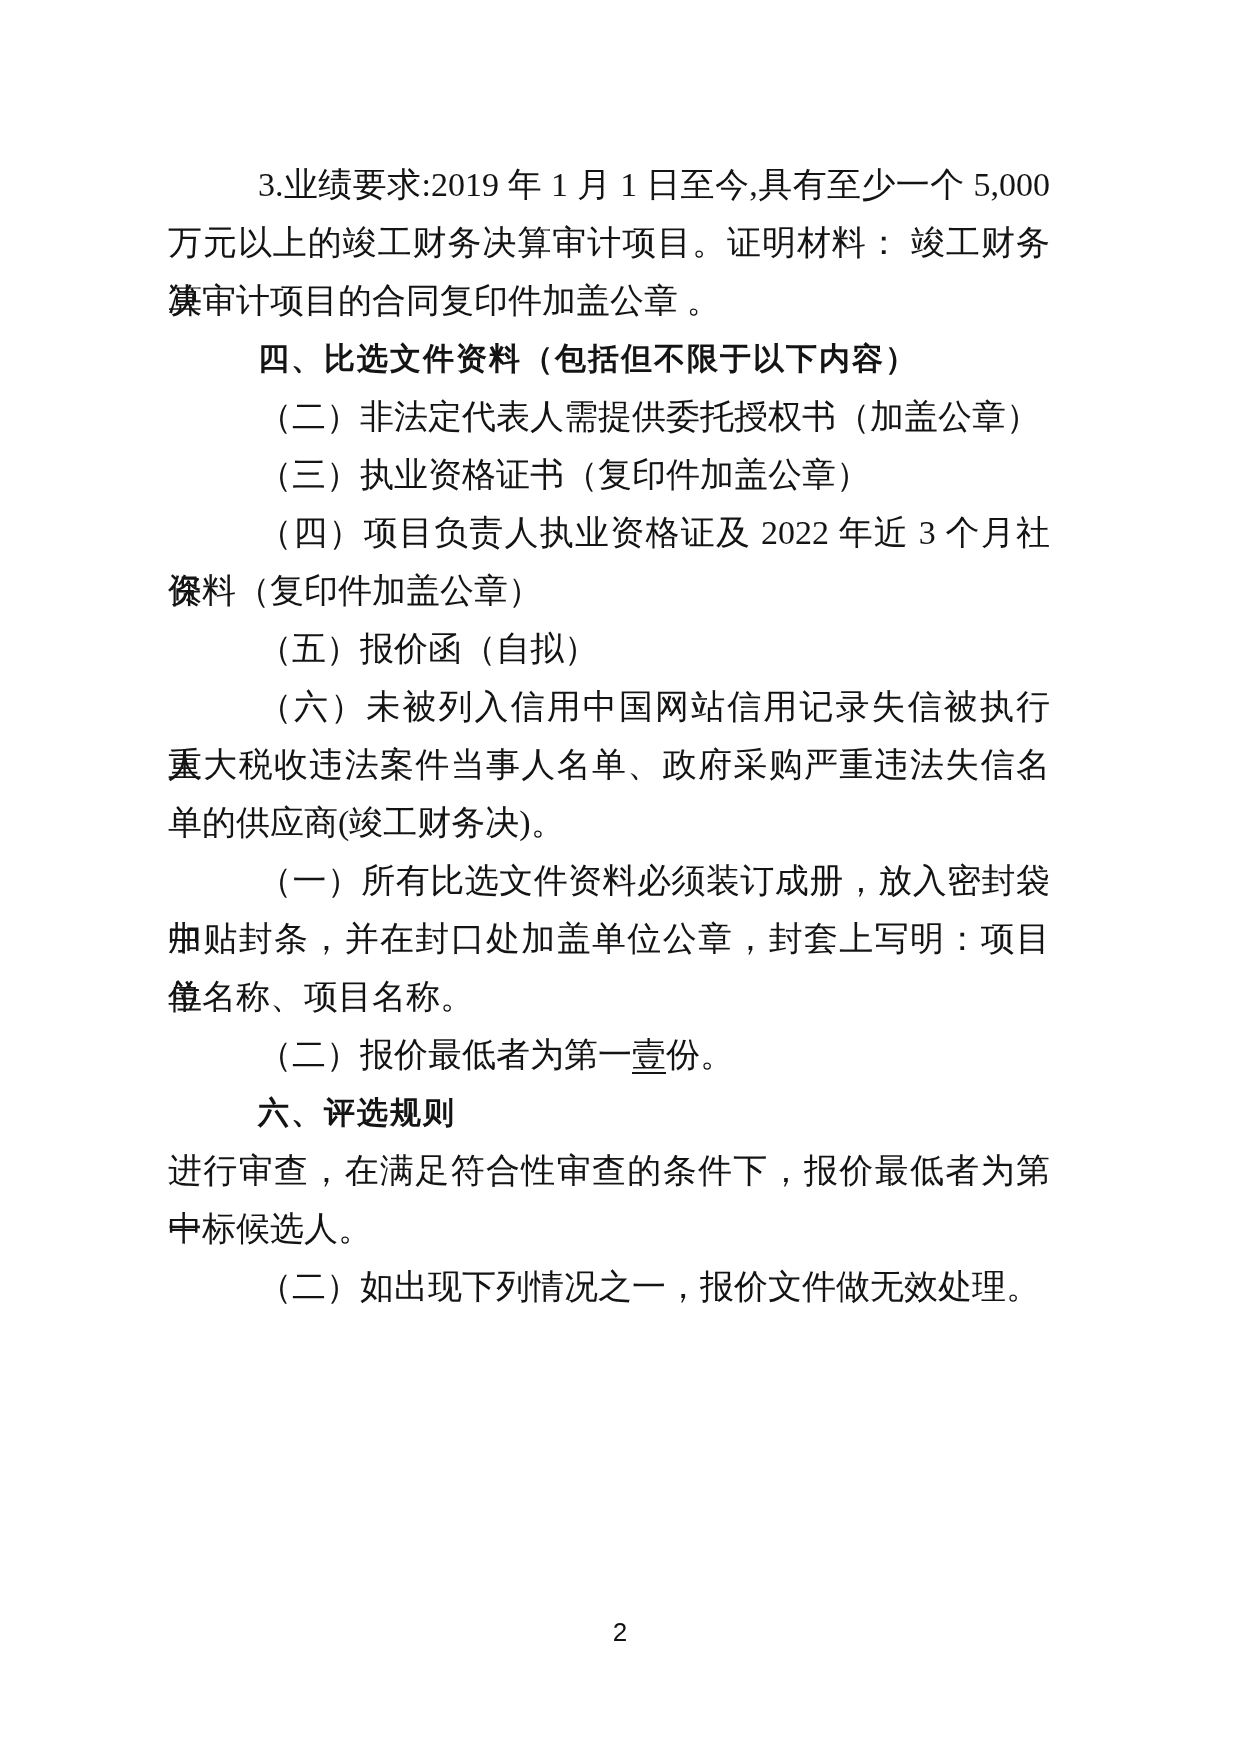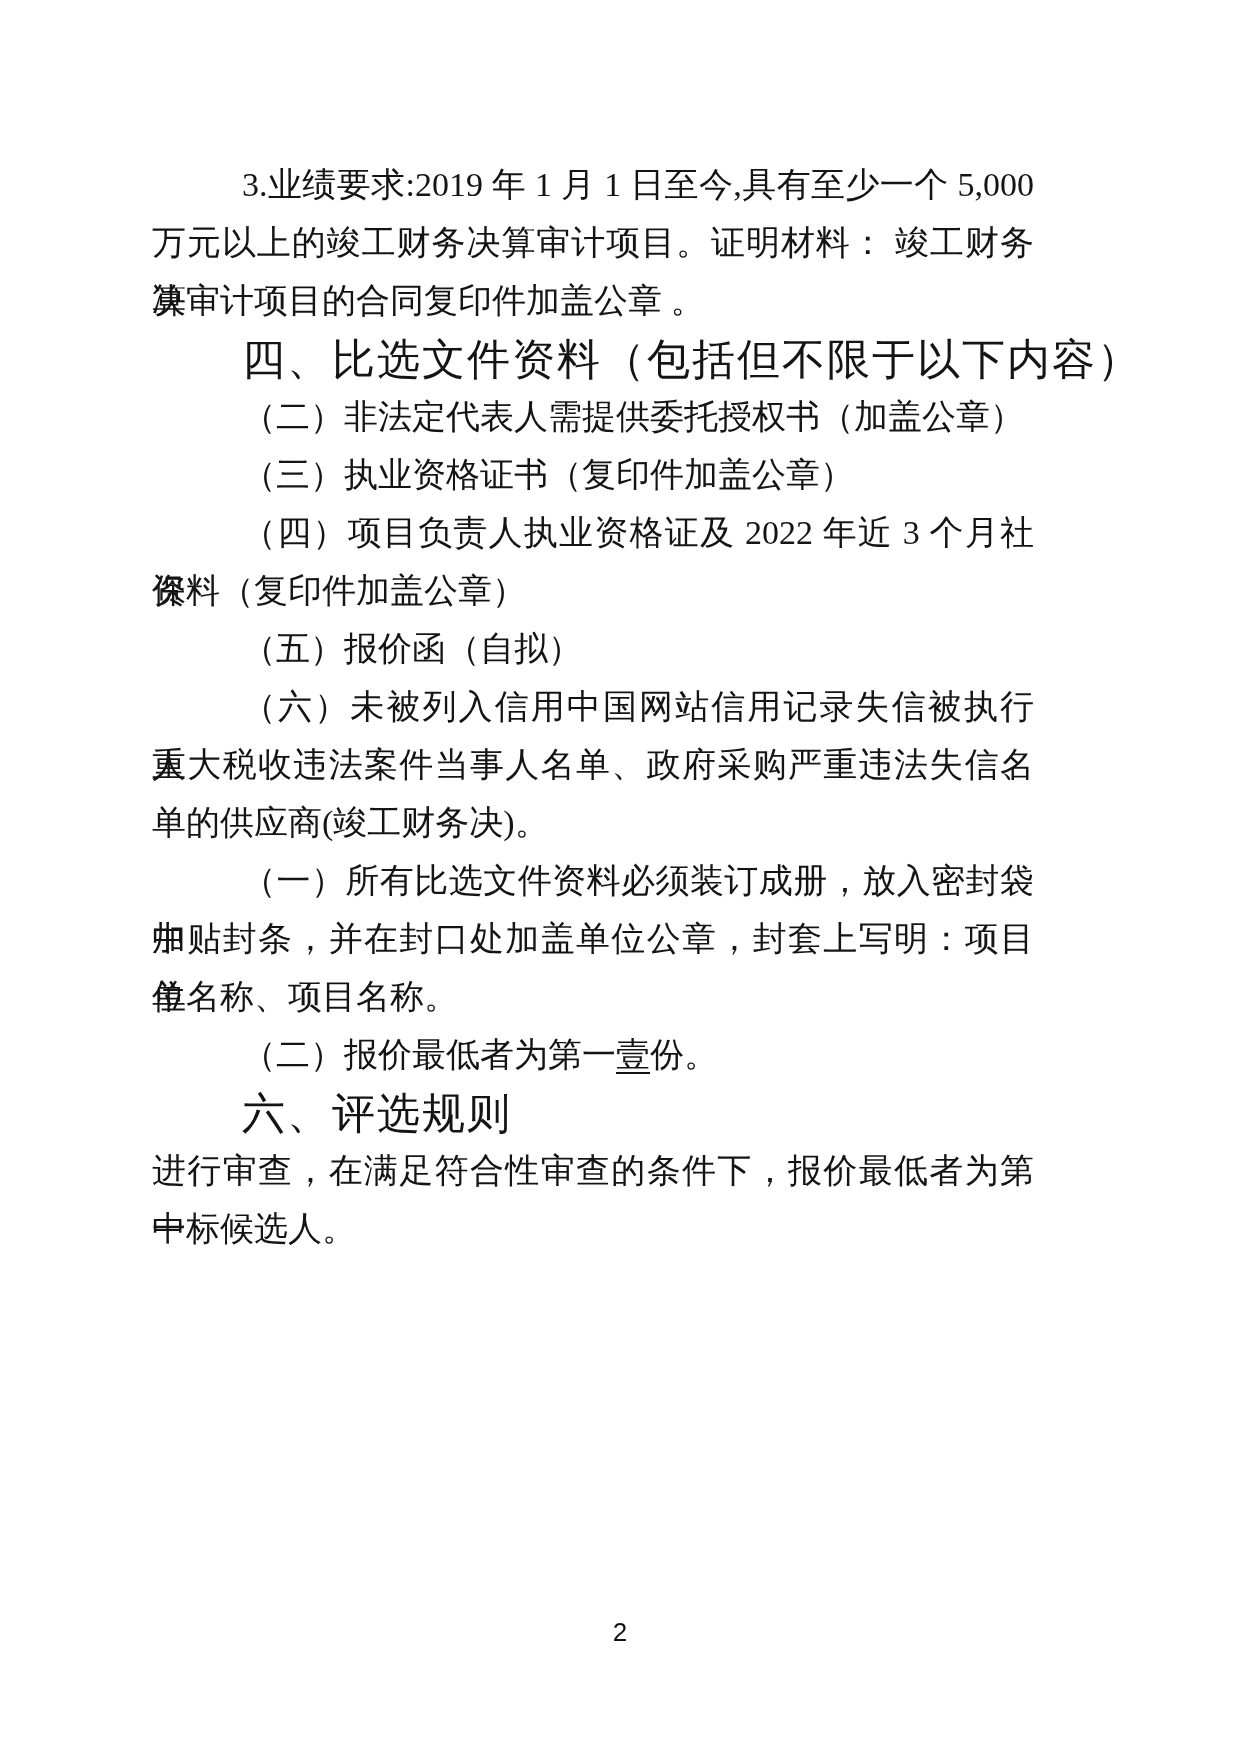--- a/index.html
+++ b/index.html
@@ -11,21 +11,21 @@
     position: relative;
     width: 1240px;
     height: 1754px;
     background: #ffffff;
     margin: 0 auto;
     overflow: hidden;
     color: #111111;
   }
   .content {
     position: absolute;
-    left: 152px;
+    left: 168px;
     top: 156px;
     width: 882px;
   }
   .ln {
     font-family: "Liberation Serif", "DejaVu Serif", serif;
     font-size: 34px;
     line-height: 58px;
     height: 58px;
     color: #141414;
     text-align: left;
@@ -37,22 +37,22 @@
     white-space: normal;
     text-align: justify;
     text-align-last: justify;
     text-justify: inter-character;
   }
   
   .ind { text-indent: 90px; }
   
   .hd {
     font-family: "Liberation Sans", "DejaVu Sans", sans-serif;
-    font-weight: 400;
-    font-size: 43px;
+    font-weight: 700;
+    font-size: 31px;
     letter-spacing: 2px;
   }
   .u-seg {
     text-decoration: underline;
     text-underline-offset: 6px;
     text-decoration-thickness: 2px;
   }
   .page-number {
     position: absolute;
     left: 0;
@@ -90,17 +90,18 @@
     <div class="ln ind jf">（一）所有比选文件资料必须装订成册，放入密封袋中</div>
     <div class="ln jf">加贴封条，并在封口处加盖单位公章，封套上写明：项目单</div>
     <div class="ln">位名称、项目名称。</div>
 
     <div class="ln ind"><span>（二）报价最低者为第一</span><span class="u-seg">壹</span><span>份。</span></div>
 
     <div class="ln ind hd">六、评选规则</div>
 
     <div class="ln jf">进行审查，在满足符合性审查的条件下，报价最低者为第一</div>
     <div class="ln">中标候选人。</div>
+    <div class="ln ind">（二）如出现下列情况之一，报价文件做无效处理。</div>
 
   </div>
 
   <div class="page-number">2</div>
 </div>
 
 </body></html>

